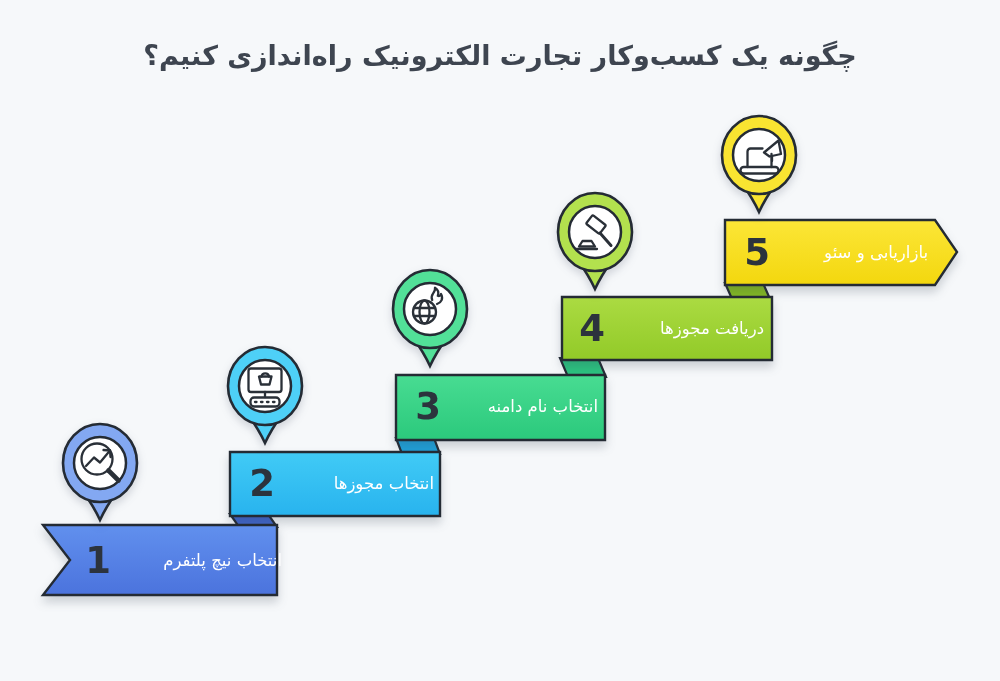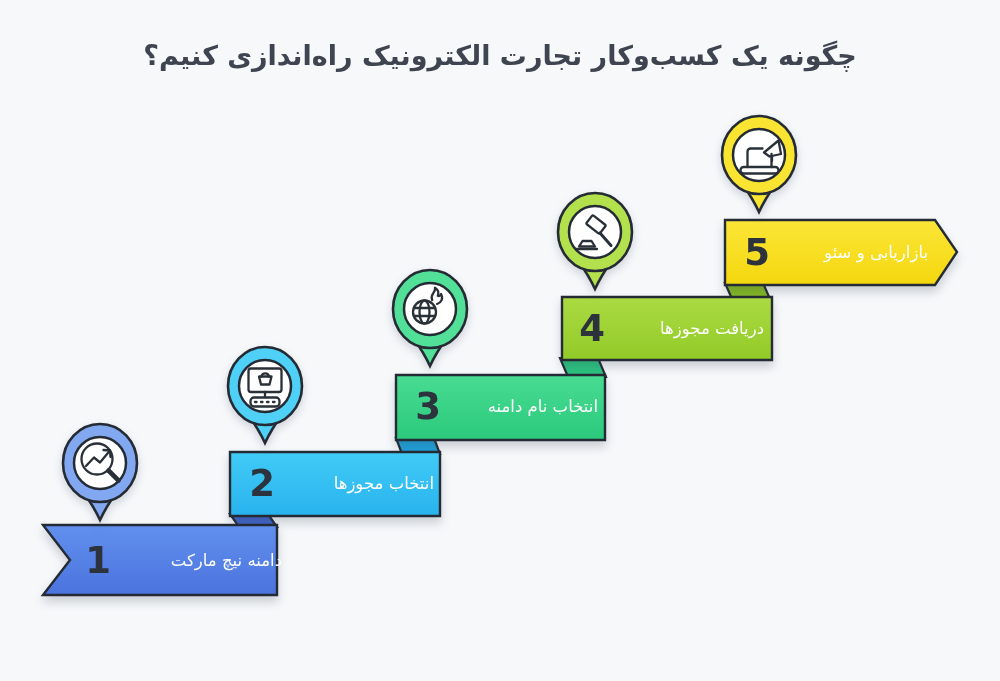--- a/index.html
+++ b/index.html
@@ -137,19 +137,19 @@
       </g>
     </g>
   </svg>
 
   <div class="step-num" style="left:68px;top:541px;">1</div>
   <div class="step-num" style="left:232px;top:464px;">2</div>
   <div class="step-num" style="left:398px;top:387px;">3</div>
   <div class="step-num" style="left:562px;top:309px;">4</div>
   <div class="step-num" style="left:727px;top:233px;">5</div>
 
-  <div class="step-label" style="left:92px;top:550px;">دامنه نیچ مارکت</div>
+  <div class="step-label" style="left:92px;top:550px;">انتخاب نیچ پلتفرم</div>
   <div class="step-label" style="left:244px;top:473px;">انتخاب مجوزها</div>
   <div class="step-label" style="left:574px;top:318px;">دریافت مجوزها</div>
   <div class="step-label" style="left:408px;top:396px;">انتخاب نام دامنه</div>
   <div class="step-label" style="left:738px;top:242px;">بازاریابی و سئو</div>
 
 </div>
 
 </body></html>

